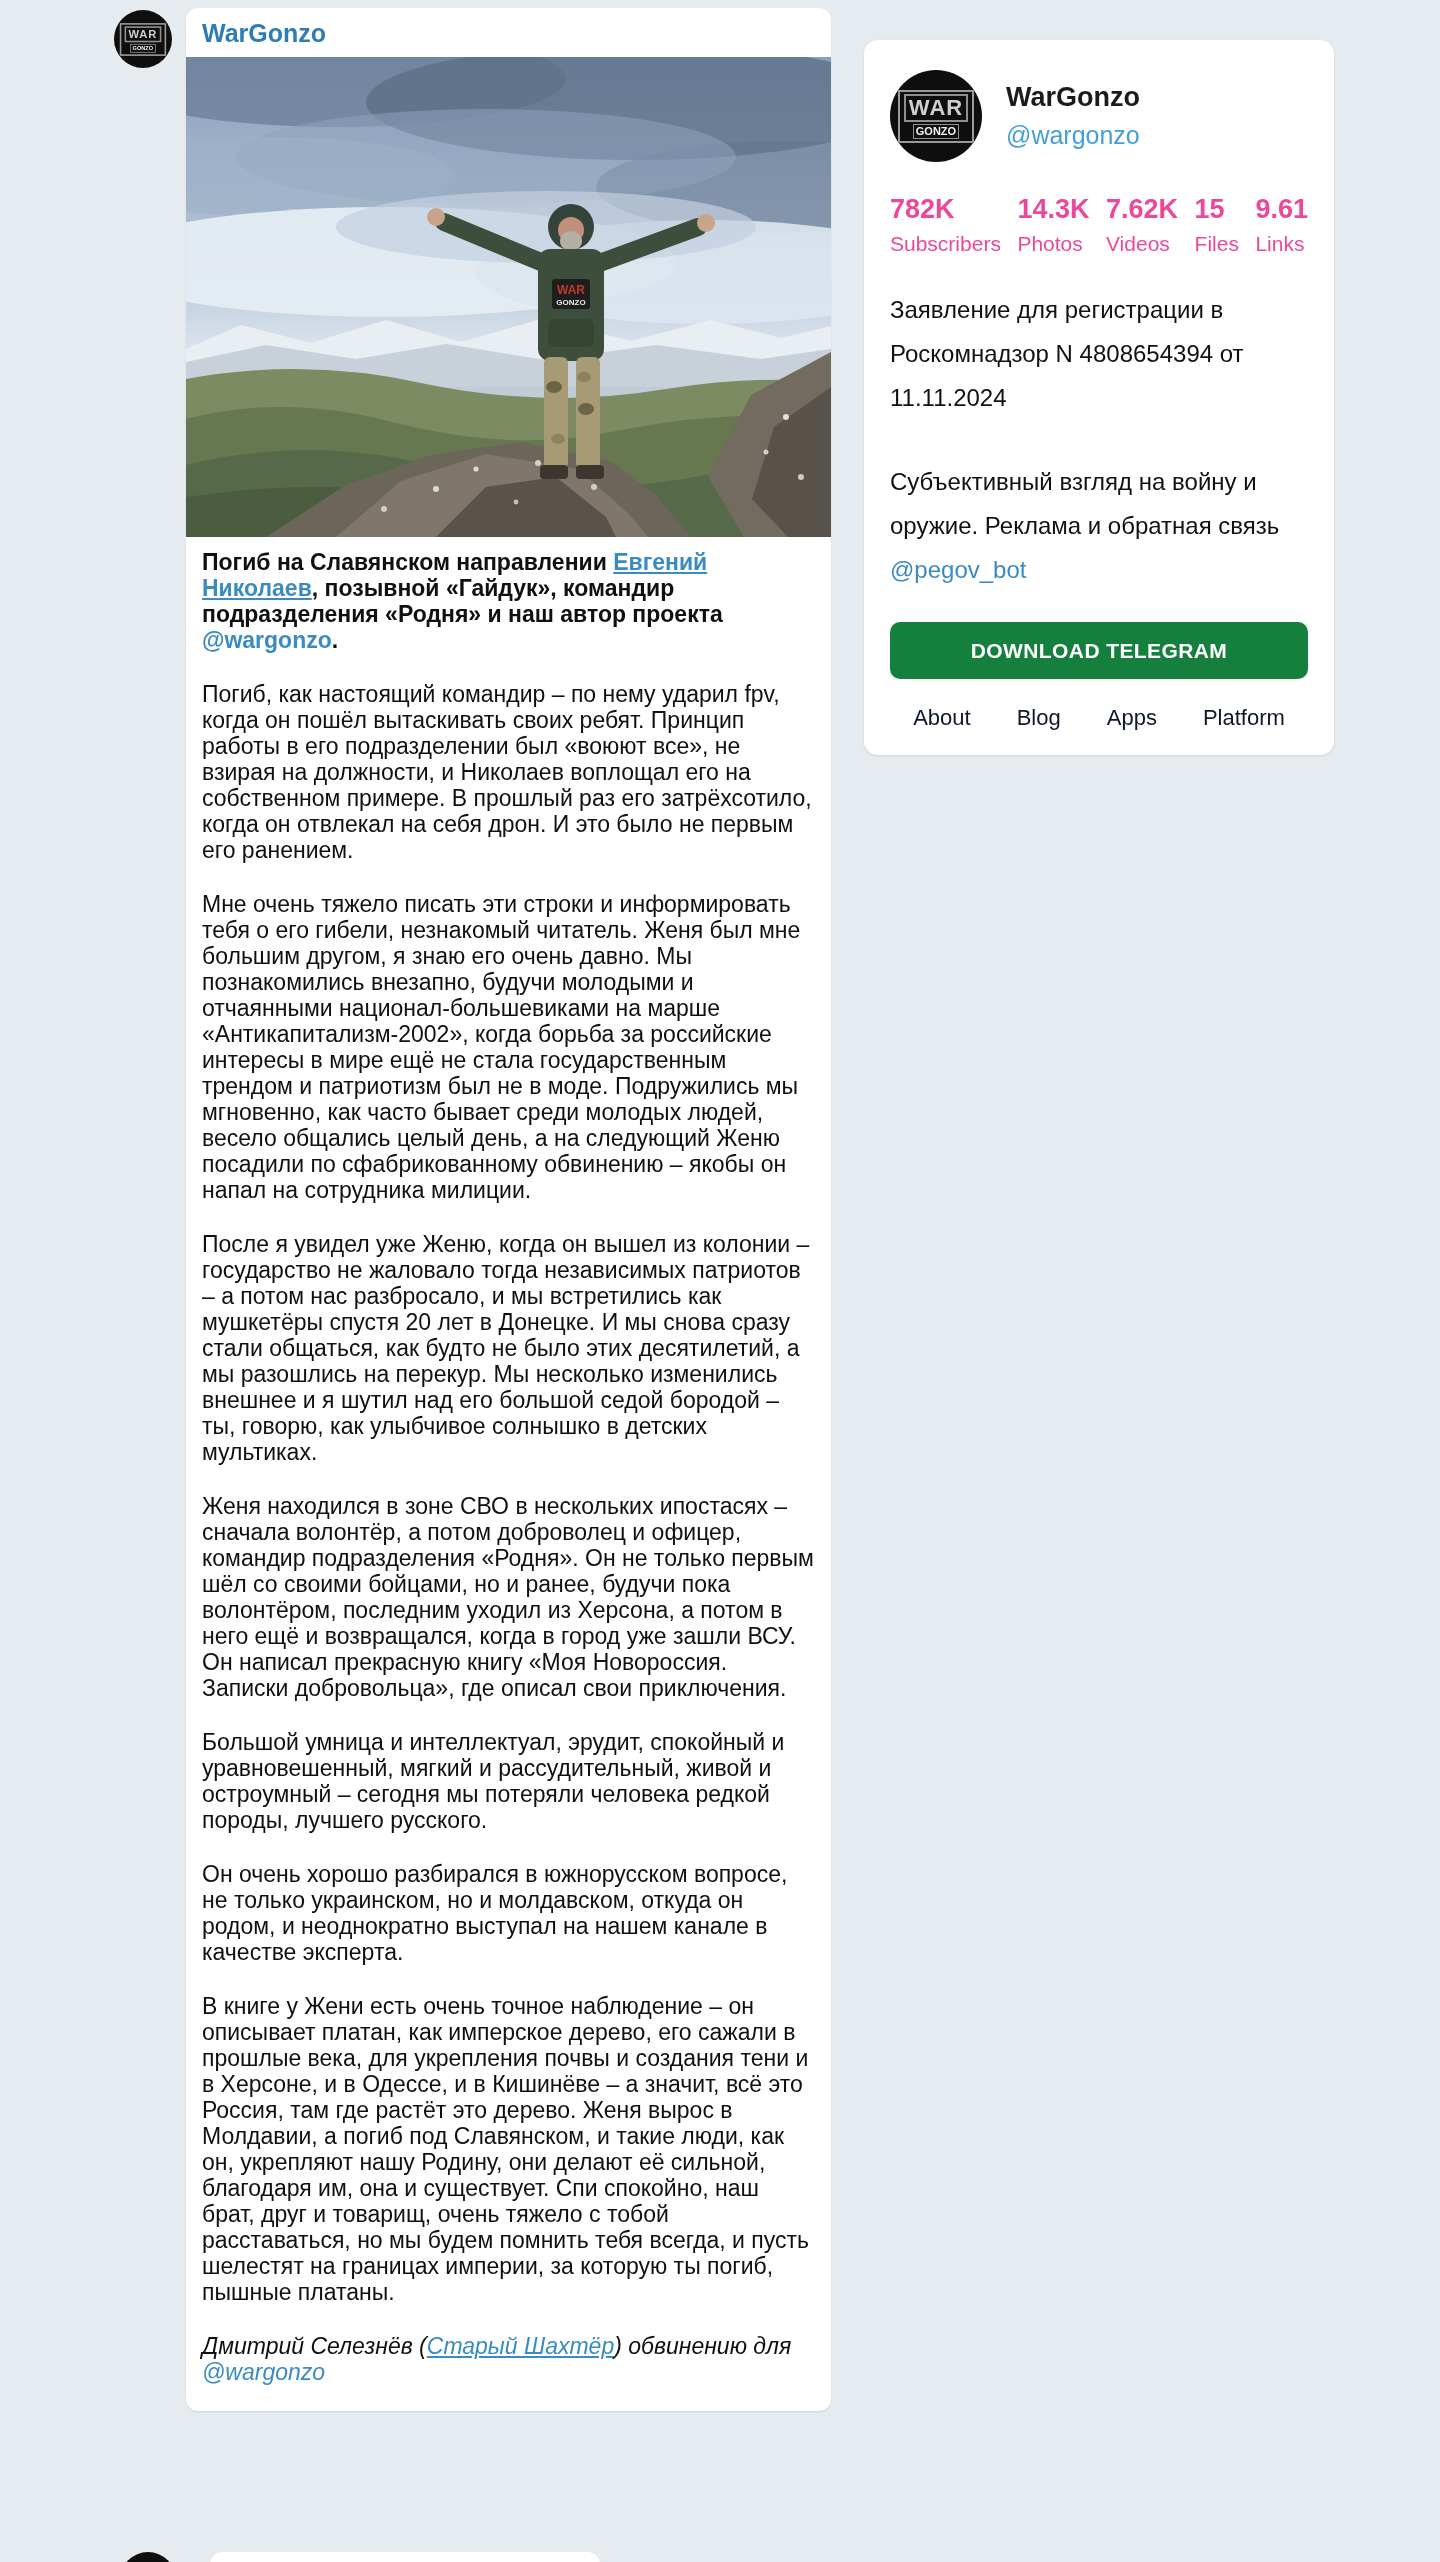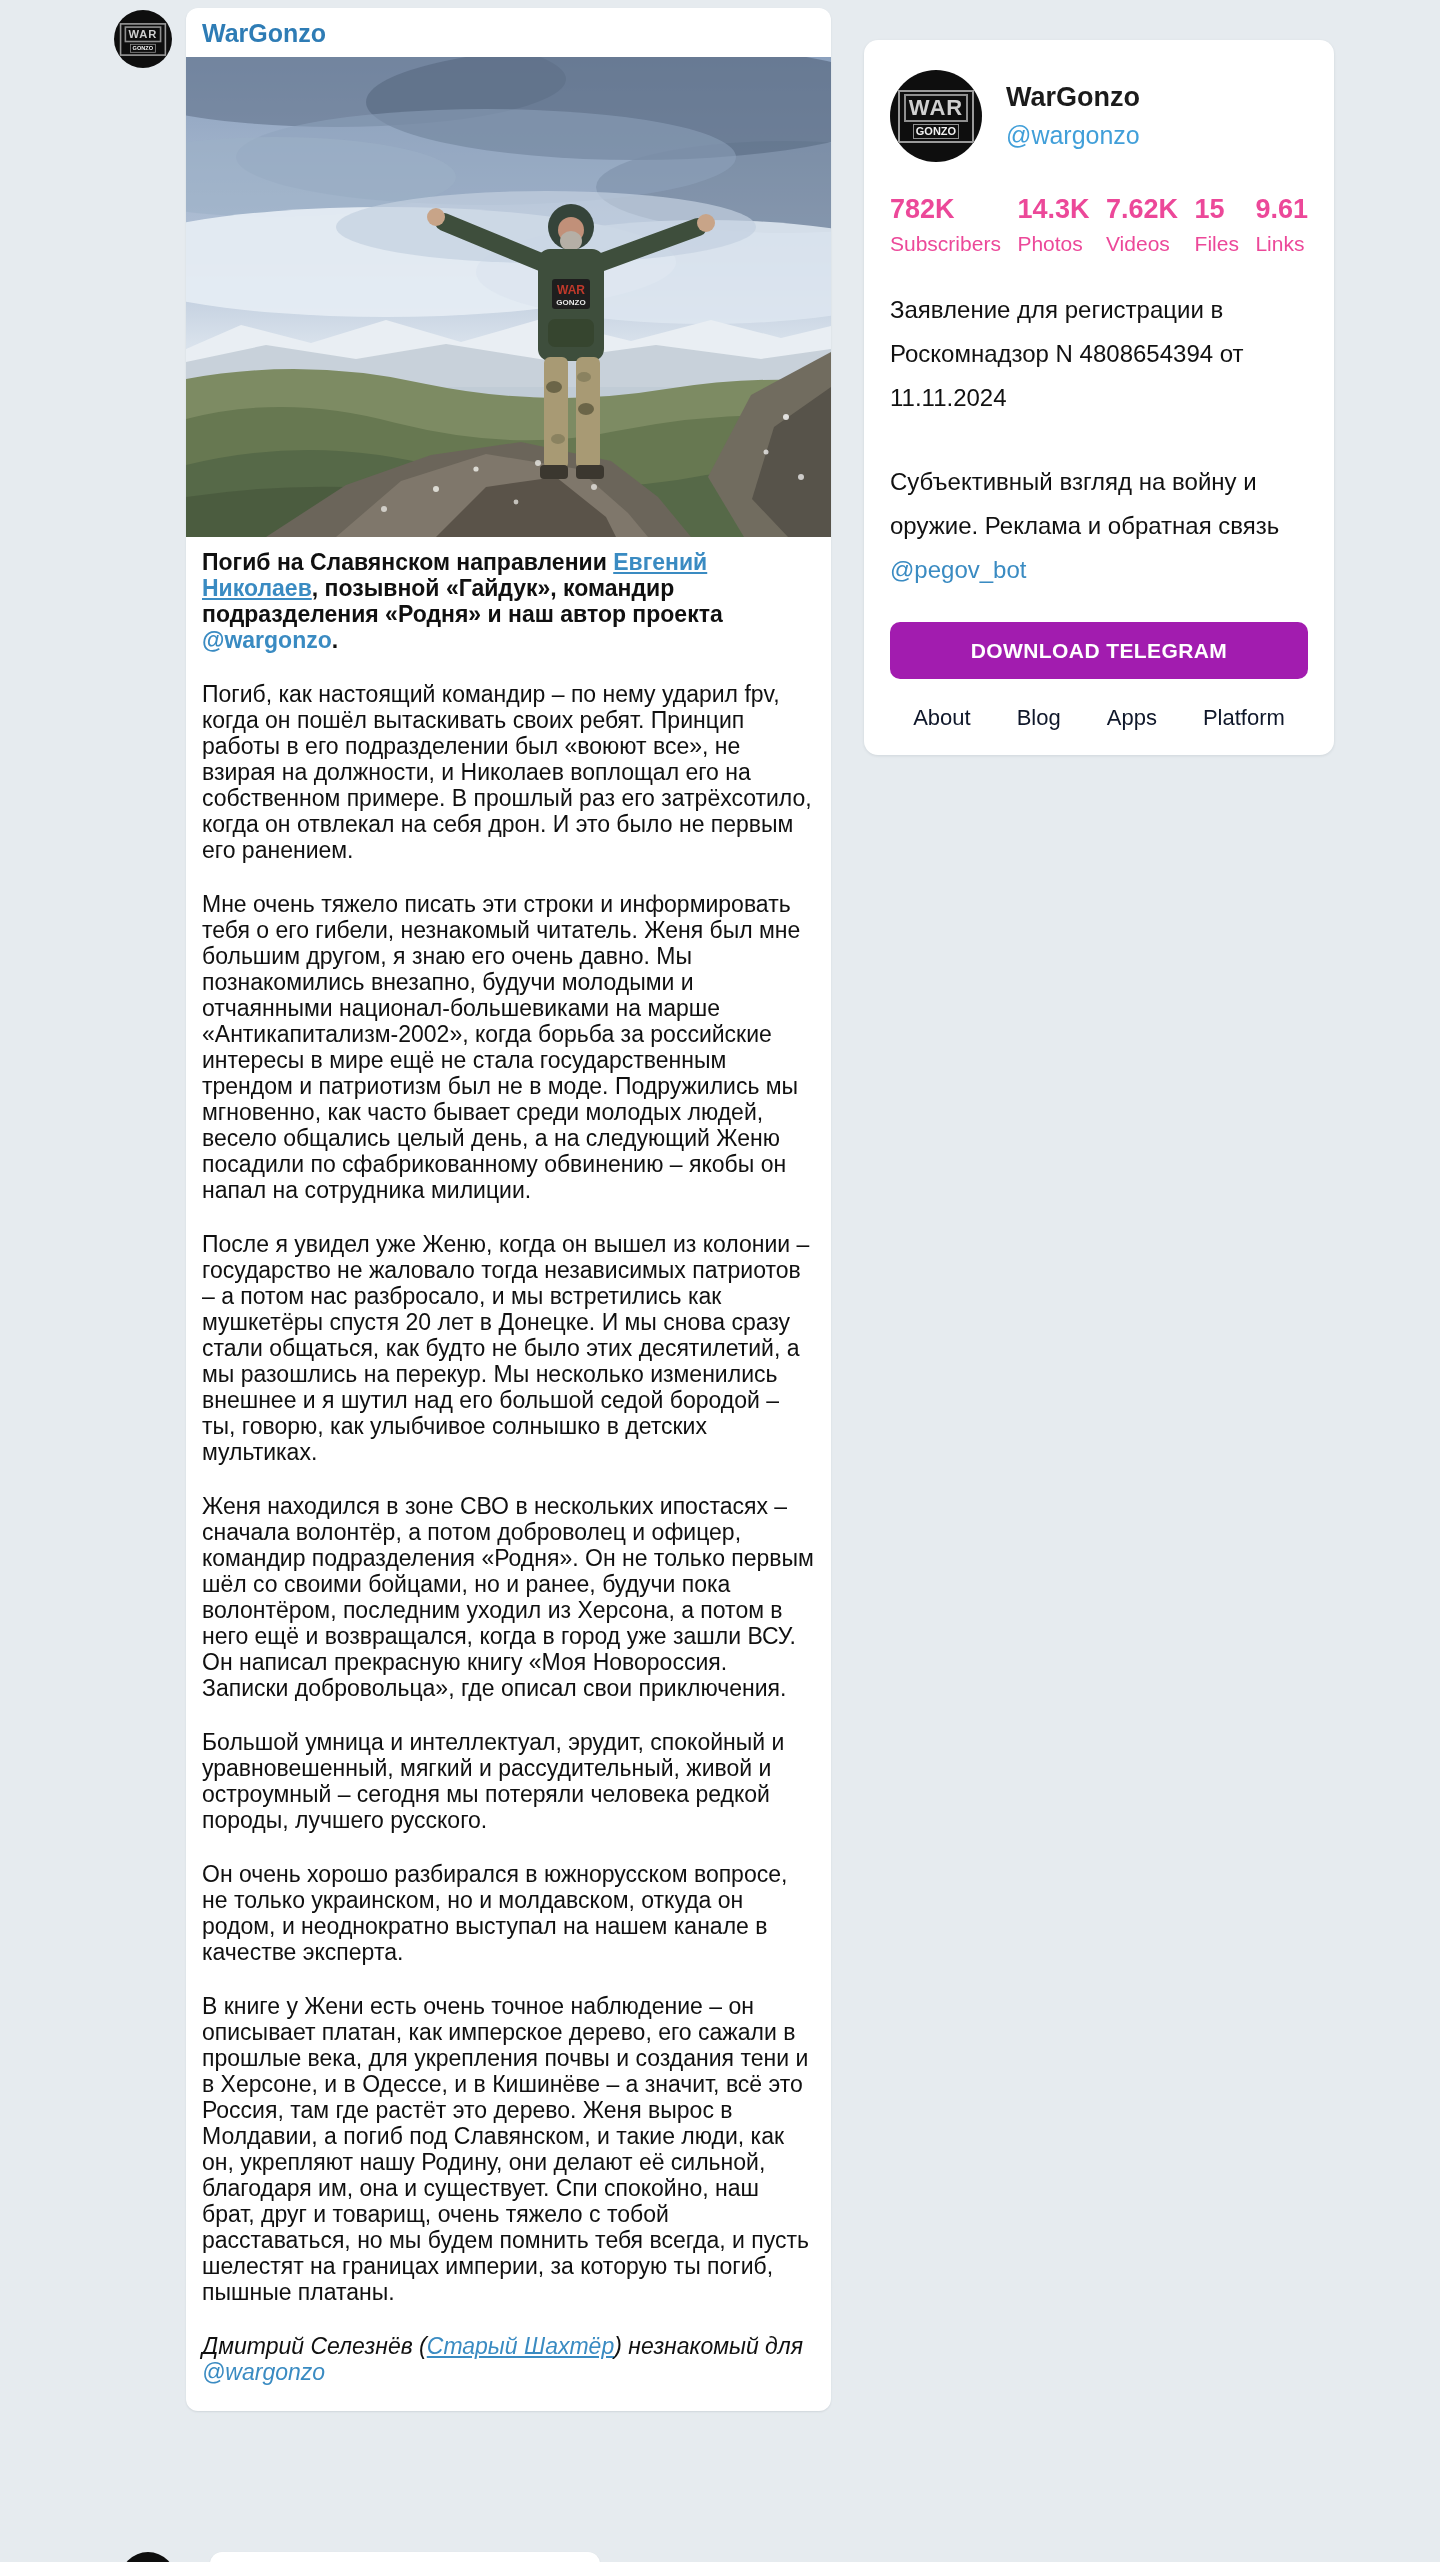--- a/index.html
+++ b/index.html
@@ -54,21 +54,21 @@
   .side-handle{display:inline-block;margin-top:8px;font-size:25px;color:#419fd9;}
   .stats{display:flex;justify-content:space-between;margin-top:32px;}
   .stat{min-width:0;}
   .stat-value{font-size:27px;font-weight:bold;color:#ec4899;white-space:nowrap;}
   .stat-label{font-size:21px;color:#ec4899;margin-top:7px;}
   .desc{margin-top:32px;font-size:24px;line-height:44px;color:#111;}
   .desc p{margin:0 0 32px;}
   .desc p:last-child{margin-bottom:0;margin-top:40px;}
   .dl-btn{
     margin-top:30px;width:100%;height:57px;border:none;border-radius:10px;
-    background:#a21caf;color:#fff;font-family:inherit;
+    background:#15803d;color:#fff;font-family:inherit;
     font-size:21px;font-weight:bold;letter-spacing:.4px;cursor:pointer;
   }
   .side-footer{display:flex;justify-content:center;gap:46px;margin-top:26px;}
   .side-footer a{color:#0f172a;font-size:22px;}
 
   
   .next-avatar{position:absolute;left:120px;top:2552px;width:56px;height:56px;border-radius:50%;background:#0e0e0e;}
   .next-bubble{position:absolute;left:210px;top:2552px;width:390px;height:40px;background:#fff;border-radius:12px;box-shadow:0 1px 2px rgba(16,35,47,.10);}
 </style>
 </head>
@@ -157,21 +157,21 @@
 
   <div class="post-body">
     <p class="lead"><span>Погиб на Славянском направлении </span><a class="link underline">Евгений Николаев</a><span>, позывной «Гайдук», командир подразделения «Родня» и наш автор проекта </span><a class="link">@wargonzo</a><span>.</span></p>
     <p>Погиб, как настоящий командир – по нему ударил fpv, когда он пошёл вытаскивать своих ребят. Принцип работы в его подразделении был «воюют все», не взирая на должности, и Николаев воплощал его на собственном примере. В прошлый раз его затрёхсотило, когда он отвлекал на себя дрон. И это было не первым его ранением.</p>
     <p>Мне очень тяжело писать эти строки и информировать тебя о его гибели, незнакомый читатель. Женя был мне большим другом, я знаю его очень давно. Мы познакомились внезапно, будучи молодыми и отчаянными национал-большевиками на марше «Антикапитализм-2002», когда борьба за российские интересы в мире ещё не стала государственным трендом и патриотизм был не в моде. Подружились мы мгновенно, как часто бывает среди молодых людей, весело общались целый день, а на следующий Женю посадили по сфабрикованному обвинению – якобы он напал на сотрудника милиции.</p>
     <p>После я увидел уже Женю, когда он вышел из колонии – государство не жаловало тогда независимых патриотов – а потом нас разбросало, и мы встретились как мушкетёры спустя 20 лет в Донецке. И мы снова сразу стали общаться, как будто не было этих десятилетий, а мы разошлись на перекур. Мы несколько изменились внешнее и я шутил над его большой седой бородой – ты, говорю, как улыбчивое солнышко в детских мультиках.</p>
     <p>Женя находился в зоне СВО в нескольких ипостасях – сначала волонтёр, а потом доброволец и офицер, командир подразделения «Родня». Он не только первым шёл со своими бойцами, но и ранее, будучи пока волонтёром, последним уходил из Херсона, а потом в него ещё и возвращался, когда в город уже зашли ВСУ. Он написал прекрасную книгу «Моя Новороссия. Записки добровольца», где описал свои приключения.</p>
     <p>Большой умница и интеллектуал, эрудит, спокойный и уравновешенный, мягкий и рассудительный, живой и остроумный – сегодня мы потеряли человека редкой породы, лучшего русского.</p>
     <p>Он очень хорошо разбирался в южнорусском вопросе, не только украинском, но и молдавском, откуда он родом, и неоднократно выступал на нашем канале в качестве эксперта.</p>
     <p>В книге у Жени есть очень точное наблюдение – он описывает платан, как имперское дерево, его сажали в прошлые века, для укрепления почвы и создания тени и в Херсоне, и в Одессе, и в Кишинёве – а значит, всё это Россия, там где растёт это дерево. Женя вырос в Молдавии, а погиб под Славянском, и такие люди, как он, укрепляют нашу Родину, они делают её сильной, благодаря им, она и существует. Спи спокойно, наш брат, друг и товарищ, очень тяжело с тобой расставаться, но мы будем помнить тебя всегда, и пусть шелестят на границах империи, за которую ты погиб, пышные платаны.</p>
-    <p class="signature"><span>Дмитрий Селезнёв (</span><a class="link underline">Старый Шахтёр</a><span>) незнакомый для </span><a class="link">@wargonzo</a></p>
+    <p class="signature"><span>Дмитрий Селезнёв (</span><a class="link underline">Старый Шахтёр</a><span>) обвинению для </span><a class="link">@wargonzo</a></p>
 
   </div>
 </div>
 
 <aside class="side-card">
   <div class="side-head">
     <div>
       <div class="logo-circle logo-lg">
         <div class="logo-inner">
           <div class="logo-war">WAR</div>

